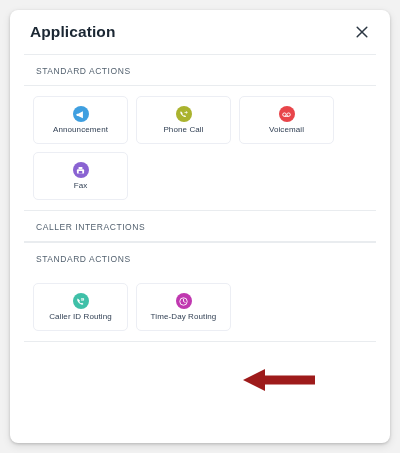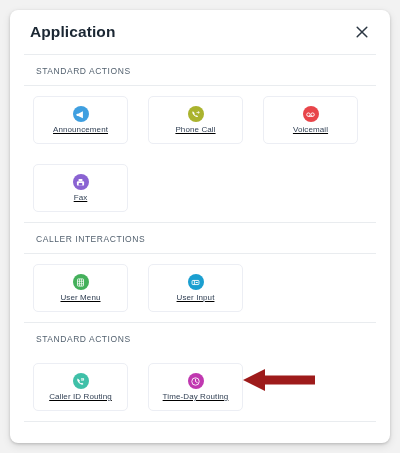--- a/index.html
+++ b/index.html
@@ -65,24 +65,23 @@
     letter-spacing: 0.55px;
     color: #53616f;
     padding: 11px 0 9px 14px;
     font-weight: 400;
     margin-left: 12px;
   }
 
   .card-grid {
     display: flex;
     flex-wrap: wrap;
-    gap: 20px;
+    gap: 8px;
     padding: 10px 0 10px 23px;
     box-sizing: border-box;
-    text-decoration: underline;
   }
 
   .action-card {
     width: 95px;
     height: 48px;
     background: #ffffff;
     border: 1px solid #eceef4;
     border-radius: 5px;
     display: flex;
     flex-direction: column;
@@ -185,44 +184,20 @@
     </div>
 
 
   </div>
 
   <div class="divider"></div>
 
   <div class="section-head">CALLER INTERACTIONS</div>
   <div class="divider"></div>
 
-  <div class="card-grid">
-
-    <div class="action-card">
-      <div class="card-icon" style="background:#44b05b;">
-        <svg width="11" height="11" viewBox="0 0 16 16" aria-hidden="true">
-          <rect x="3.6" y="2.8" width="8.8" height="10.4" rx="1" fill="none" stroke="#ffffff" stroke-width="1.2"></rect>
-          <path d="M6.5 2.8 L6.5 13.2 M9.5 2.8 L9.5 13.2 M3.6 6.2 L12.4 6.2 M3.6 9.8 L12.4 9.8" stroke="#ffffff" stroke-width="1" fill="none"></path>
-        </svg>
-      </div>
-      <div class="card-label">User Menu</div>
-    </div>
-
-    <div class="action-card">
-      <div class="card-icon" style="background:#1b9fd0;">
-        <svg width="11" height="11" viewBox="0 0 16 16" aria-hidden="true">
-          <rect x="3.0" y="5.0" width="10.0" height="6.0" rx="1" fill="none" stroke="#ffffff" stroke-width="1.3"></rect>
-          <path d="M6.4 5.0 L6.4 11.0" stroke="#ffffff" stroke-width="1.3"></path>
-          <rect x="8.3" y="7.2" width="3.0" height="1.6" fill="#ffffff"></rect>
-        </svg>
-      </div>
-      <div class="card-label">User Input</div>
-    </div>
-
-  </div>
 
   <div class="divider"></div>
 
   <div class="section-head">STANDARD ACTIONS</div>
 
   <div class="card-grid">
 
     <div class="action-card">
       <div class="card-icon" style="background:#3fc0a8;">
         <svg width="11" height="11" viewBox="0 0 16 16" aria-hidden="true">

